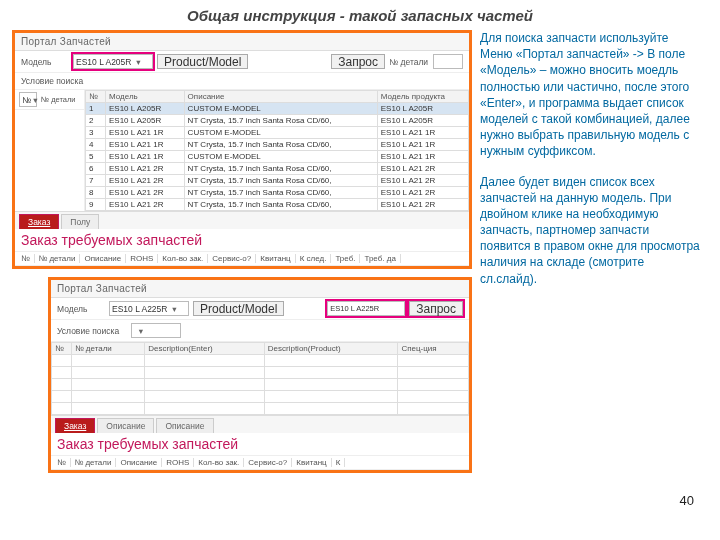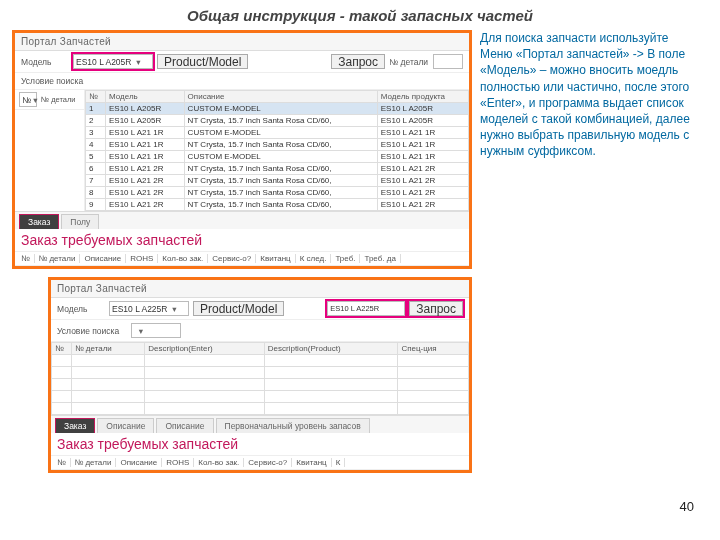--- a/index.html
+++ b/index.html
@@ -16,25 +16,25 @@
   .inpbox { display: inline-flex; align-items: center; border: 1px solid #bbb; background: #fff; height: 15px; padding: 0 2px; font-size: 8.5px; color: #333; }
   .inpbox .dd { width: 10px; height: 10px; margin-left: 2px; display: inline-flex; align-items: center; justify-content: center; color: #666; }
   .btn-min { border: 1px solid #aaa; background: #f1f1f1; height: 15px; padding: 0 6px; font-size: 12px; display: inline-flex; align-items: center; }
   .highlight-pink { outline: 2px solid #e6007e; outline-offset: 0; }
   table.grid { border-collapse: collapse; width: 100%; font-size: 8px; color: #333; }
   table.grid th, table.grid td { border: 1px solid #ddd; padding: 1px 3px; white-space: nowrap; overflow: hidden; text-overflow: clip; }
   table.grid th { background: #f3f3f3; font-weight: normal; color: #555; text-align: left; }
   table.grid tr.sel td { background: #d6e4f2; }
   .tabs { display: flex; gap: 2px; padding: 2px 4px 0; background: #f6f6f6; border-top: 1px solid #ddd; }
   .tab { padding: 2px 8px; border: 1px solid #ccc; border-bottom: none; font-size: 8.5px; color: #666; background: #eee; }
-  .tab.active { background: #404040; color: #fff; border-color: #c2185b; }
+  .tab.active { background: #b91c1c; color: #fff; border-color: #c2185b; text-decoration: underline; }
   .section-label { color: #c2185b; font-size: 14px; padding: 3px 6px; }
   .req-head { display: flex; gap: 4px; padding: 2px 6px; border-top: 1px solid #eee; border-bottom: 1px solid #eee; font-size: 8px; color: #555; }
   .req-head span { border-right: 1px solid #ddd; padding-right: 4px; }
-  .pagenum { position: absolute; right: 26px; bottom: 26px; font-size: 13px; color: #222; margin-left: 20px; }
+  .pagenum { position: absolute; right: 26px; bottom: 32px; font-size: 13px; color: #222; margin-left: 20px; }
   .small-col { width: 20px; }
 </style>
 </head>
 <body>
 
 <div class="slide-title">Общая инструкция - такой запасных частей</div>
 
 <div class="main">
   <div class="left">
 
@@ -223,35 +223,35 @@
               <td></td>
               <td></td>
             </tr>
       </tbody>
         </table>
 
       <div class="tabs">
         <span class="tab active">Заказ</span>
         <span class="tab">Описание</span>
         <span class="tab">Описание</span>
-        <span class="tab">Первоначальный уровень запасов</span>
       </div>
       <div class="section-label">Заказ требуемых запчастей</div>
       <div class="req-head">
         <span>№</span>
           <span>№ детали</span>
           <span>Описание</span>
           <span>ROHS</span>
           <span>Кол-во зак.</span>
           <span>Сервис-о?</span>
           <span>Квитанц</span>
           <span>К</span>
       </div>
     </div>
 
   </div>
 
   <div class="right">
     <p>Для поиска запчасти используйте Меню «Портал запчастей» -&gt; В поле «Модель» – можно вносить моедль полностью или частично, после этого «Enter», и программа выдает список моделей с такой комбинацией, далее нужно выбрать правильную модель с нужным суффиксом.</p>
+    <p>Далее будет виден список всех запчастей на данную модель. При двойном клике на необходимую запчасть, партномер запчасти появится в правом окне для просмотра наличия на складе (смотрите сл.слайд).</p>
   </div>
 </div>
 
 <div class="pagenum">40</div>
 
 </body></html>

